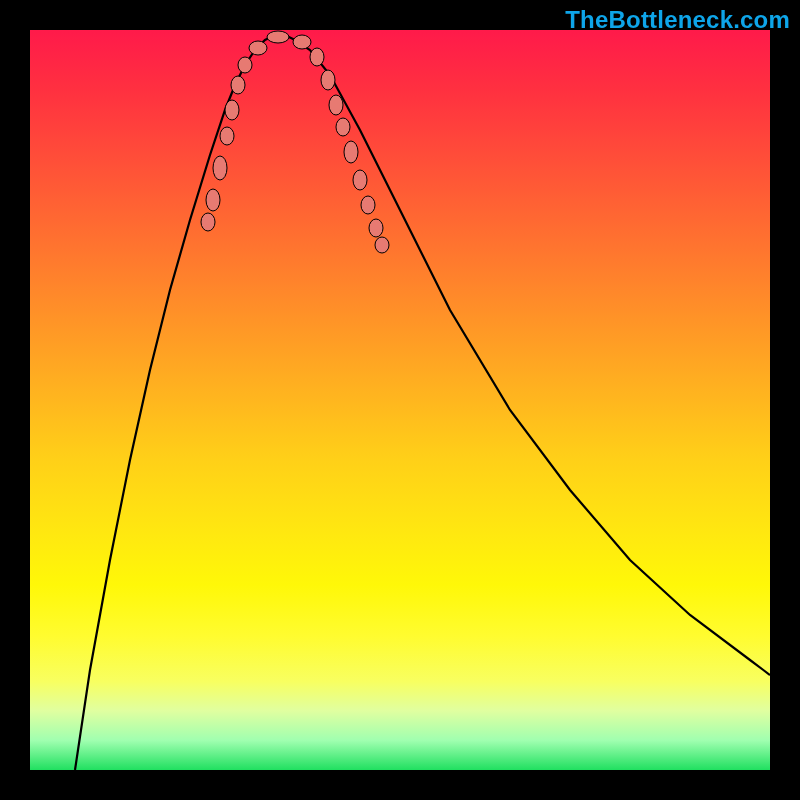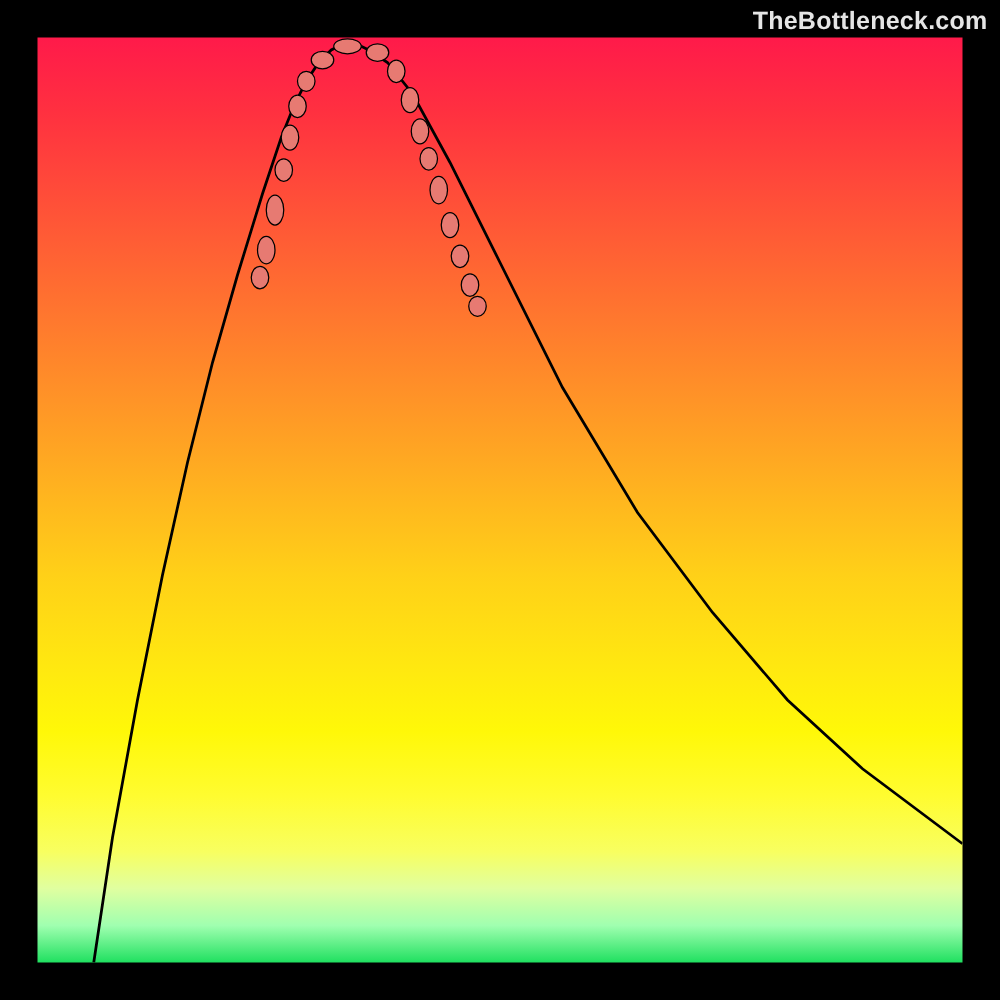--- a/index.html
+++ b/index.html
@@ -37,23 +37,23 @@
       #e0ffa0 92%,
       #a0ffb0 96%,
       #20e060 100%
     );
   }
   .watermark {
     position: absolute;
     top: 6px;
     right: 10px;
     font-family: Arial, Helvetica, sans-serif;
-    font-size: 20px;
+    font-size: 24px;
     font-weight: 600;
-    color: #e5e5e5;
+    color: #0ea5e9;
     letter-spacing: 0.2px;
   }
   svg.curve {
     position: absolute;
     left: 0;
     top: 0;
     width: 740px;
     height: 740px;
     pointer-events: none;
   }

